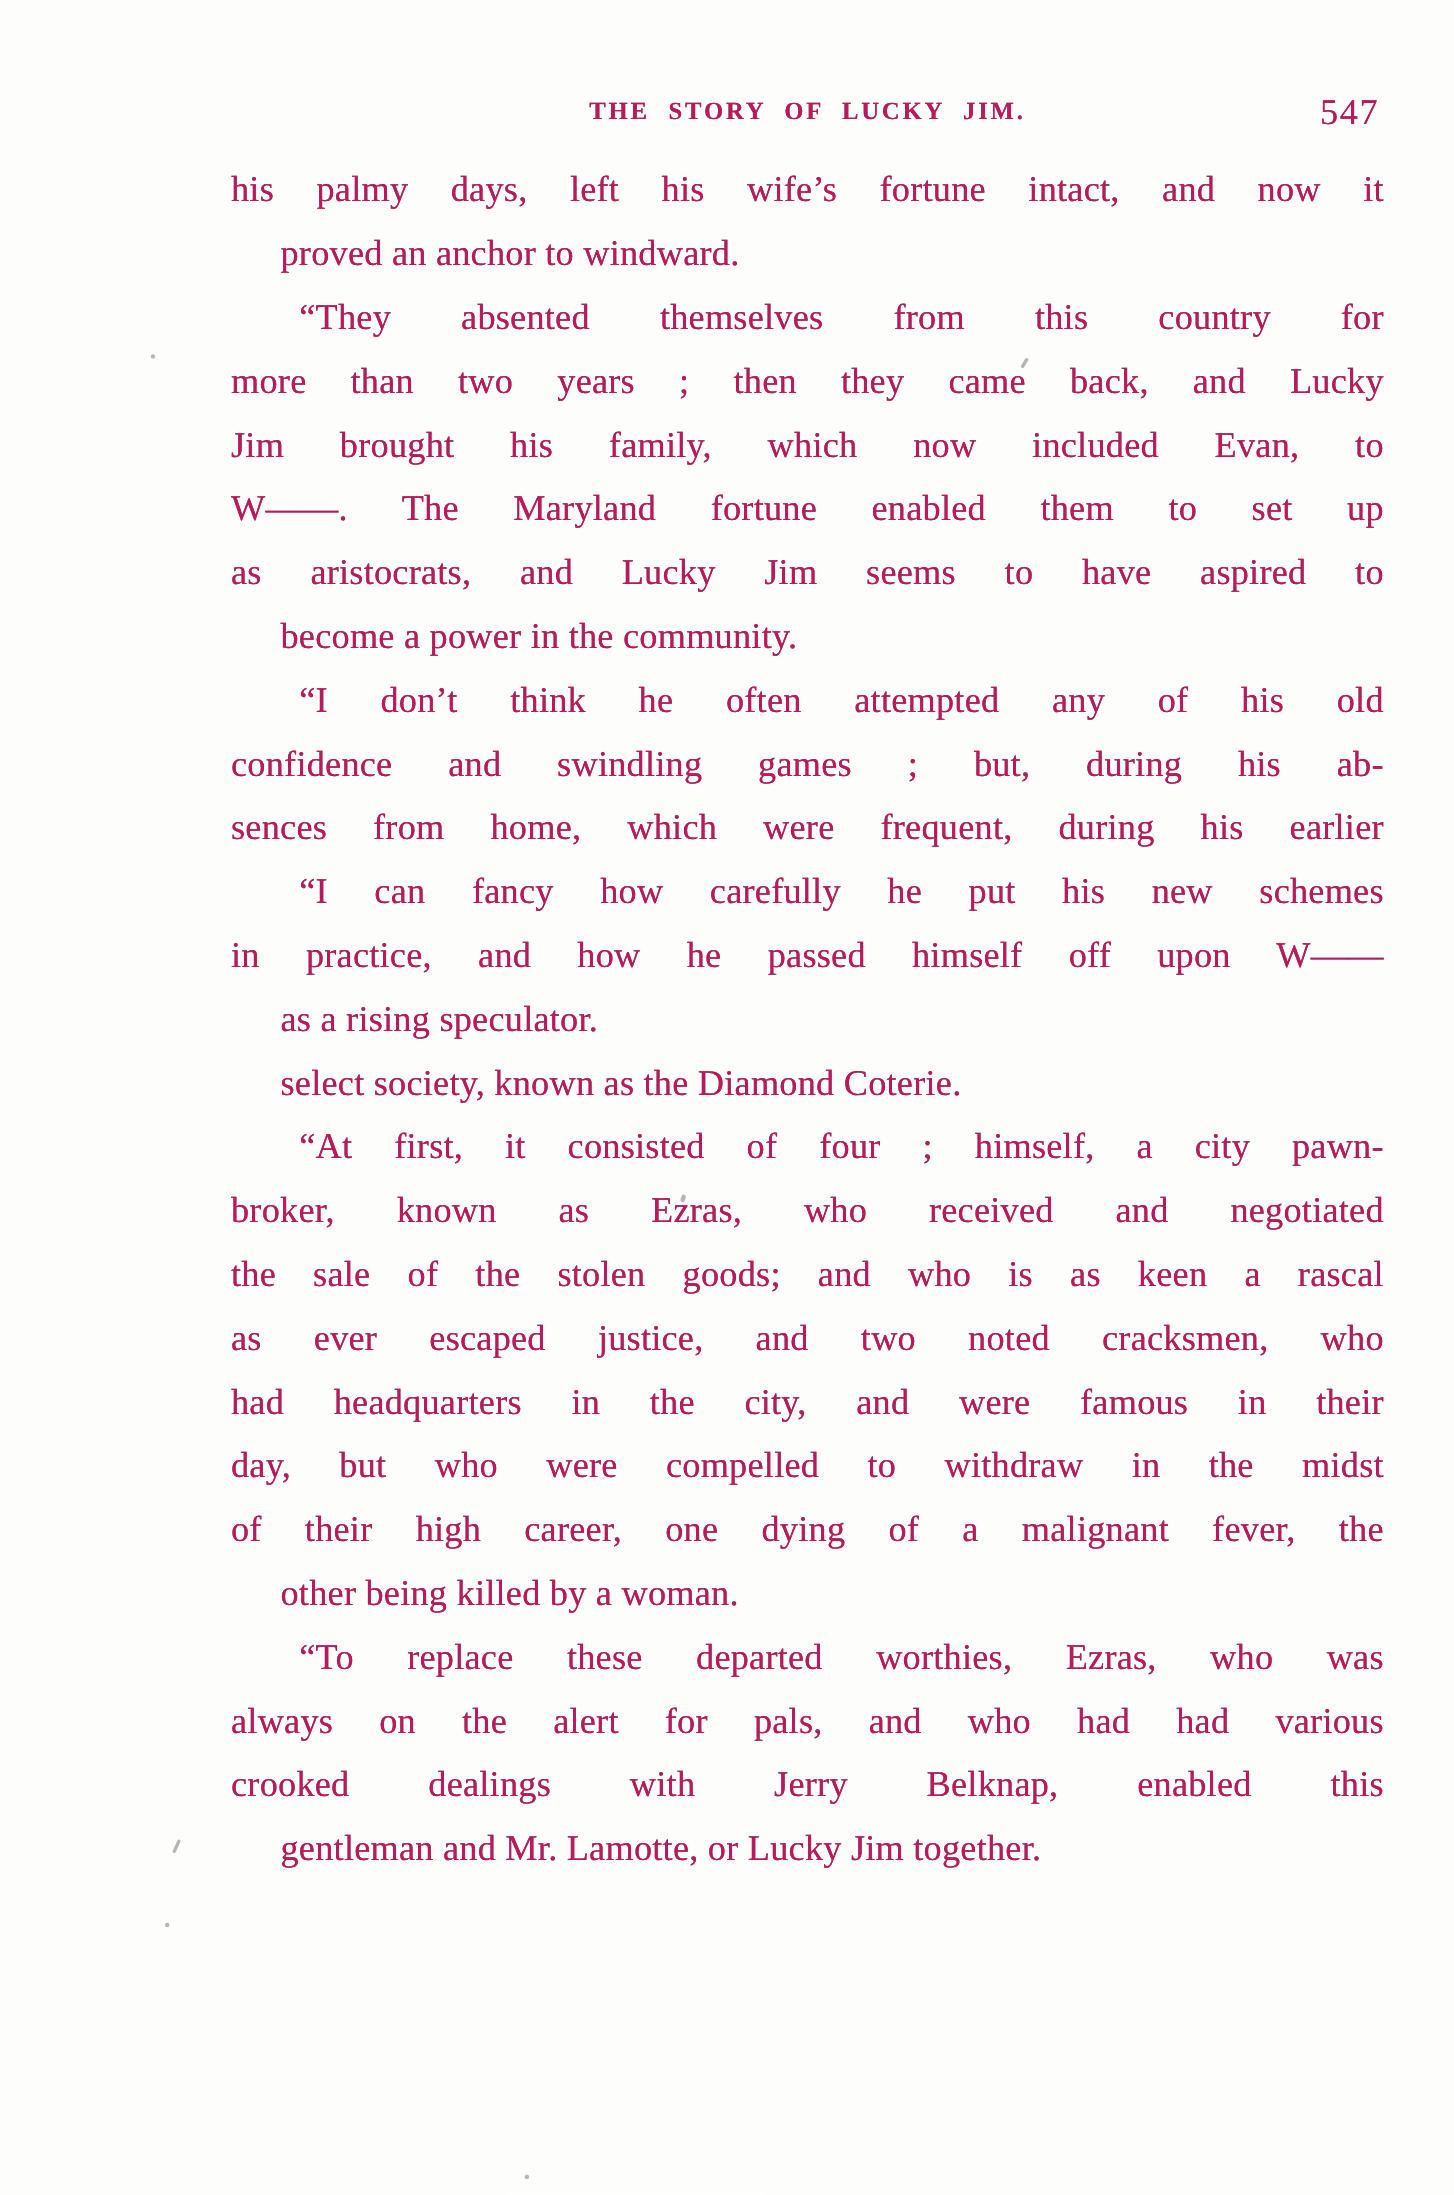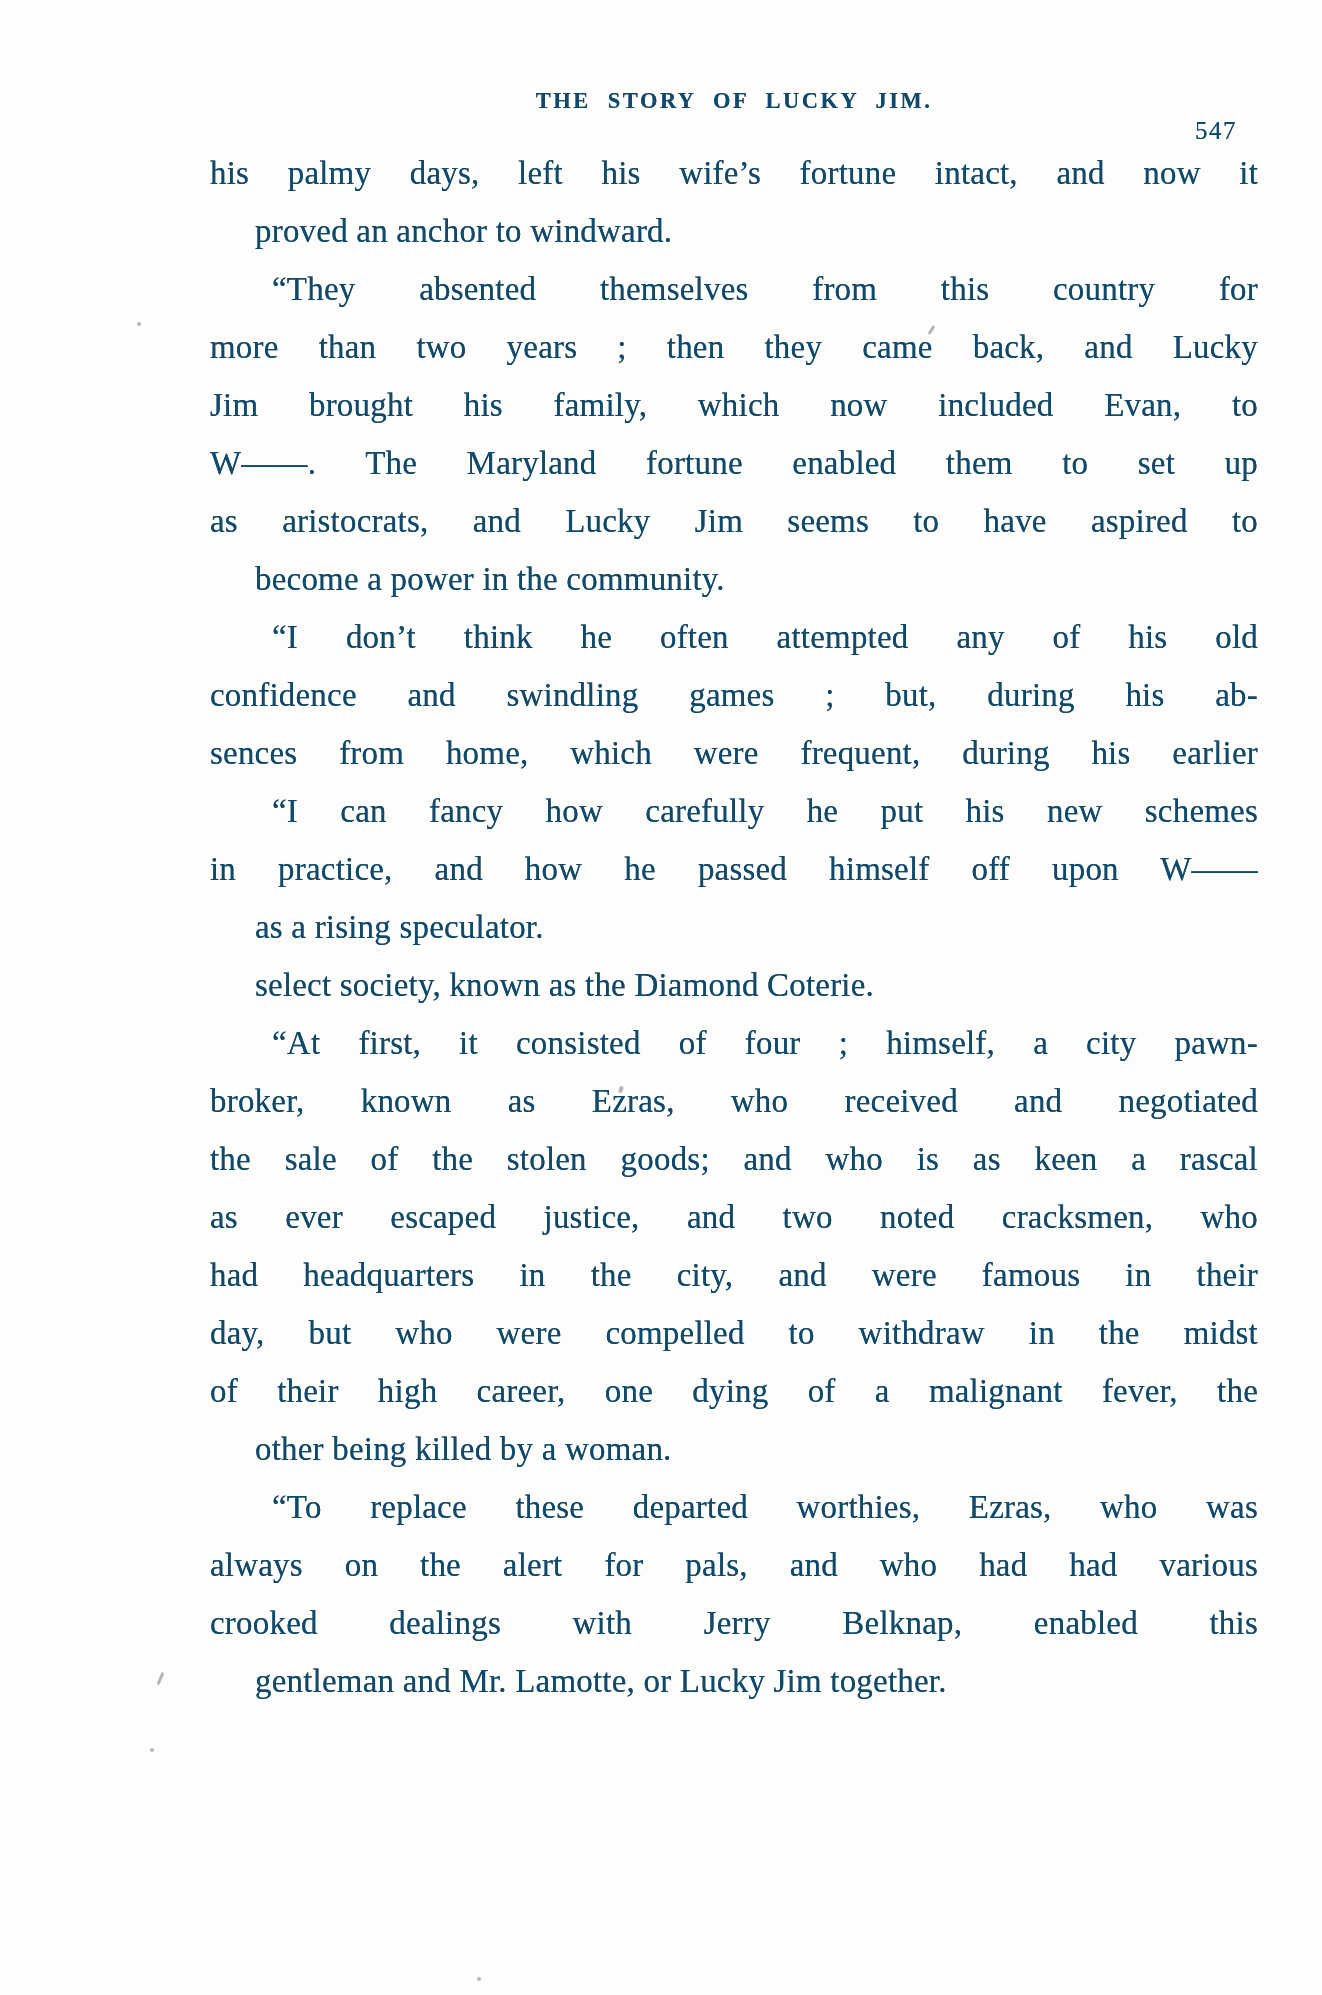--- a/index.html
+++ b/index.html
@@ -2,38 +2,37 @@
 <html><head>
 <meta charset="utf-8">
 <style>
   html,body { margin:0; padding:0; background:#ffffff; }
   .page {
     position:relative;
     width:1322px; height:1995px;
     background:#fdfdfc;
     overflow:hidden;
     font-family:"Liberation Serif","DejaVu Serif",serif;
-    color:#0c4a6e;
+    color:#be185d;
   }
   .header {
     position:absolute; top:88px; left:210px; width:1048px; height:36px;
   }
   .header-title {
     position:absolute; left:0; right:0; top:0;
     text-align:center;
     font-size:22.5px; font-weight:bold;
     letter-spacing:2.5px; word-spacing:9px;
     text-shadow:0 0 0.5px rgba(20,20,20,.65);
   }
   .page-number {
-    position:absolute; right:21px; top:-3px;
-    font-size:25px;
+    position:absolute; right:4px; top:-3px;
+    font-size:33px;
     letter-spacing:1.5px;
     text-shadow:0 0 0.5px rgba(20,20,20,.65);
-    margin-top:32px;
   }
   .text-block {
     position:absolute; top:144px; left:210px; width:1048px;
   }
   .line {
     height:58px; line-height:58px;
     font-size:33px;
     letter-spacing:0.2px;
     text-align:justify;
     text-justify:inter-word;

